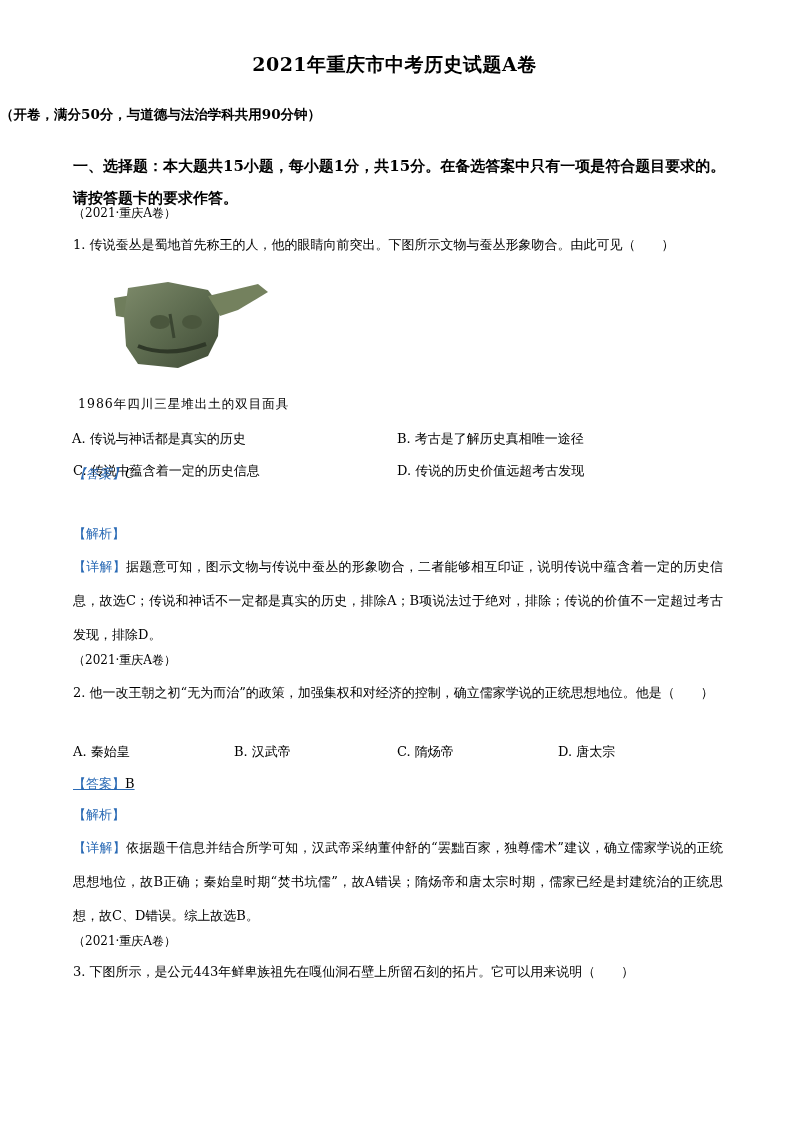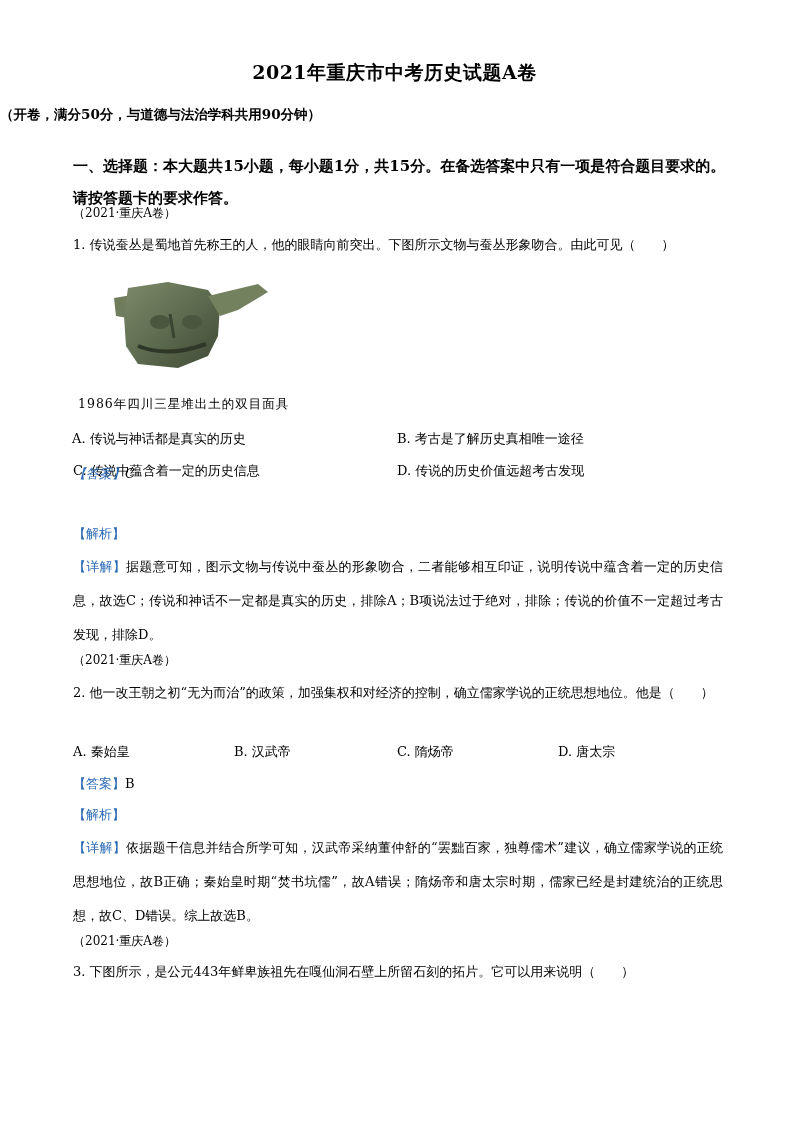--- a/index.html
+++ b/index.html
@@ -1,20 +1,20 @@
 <!DOCTYPE html>
 <html><head>
 <meta charset="utf-8">
 <style>
   html, body { margin: 0; padding: 0; background: #ffffff; }
   body { width: 793px; height: 1122px; position: relative; overflow: hidden;
          font-family: "DejaVu Serif", "Liberation Serif", serif; color: #000; }
   .page { position: absolute; left: 0; top: 0; width: 793px; height: 1122px; }
   .abs { position: absolute; white-space: nowrap; }
-  .title { left: 0; width: 789px; top: 60px; text-align: center; font-size: 19px; font-weight: bold; letter-spacing: 0.5px; }
+  .title { left: 0; width: 789px; top: 52px; text-align: center; font-size: 19px; font-weight: bold; letter-spacing: 0.5px; }
   .subtitle { left: 0; width: 793px; top: 106px; font-size: 13.5px; font-weight: bold; }
   .section { left: 73px; top: 138px; font-size: 15px; font-weight: bold; line-height: 32px; white-space: normal; width: 660px; margin-top: 12px; }
   .source { font-size: 12px; text-align: center; }
   .q { font-size: 13px; }
   .opt { font-size: 13px; }
   .tag { color: #2a6ab5; font-size: 13px; }
   .tag .ans { color: #000; }
   .para { font-size: 13px; line-height: 34px; white-space: normal; width: 650px; text-align: justify; }
   .figure { left: 108px; top: 276px; width: 170px; height: 100px; }
   .caption { left: 78px; top: 396px; font-size: 12.5px; letter-spacing: 1px; }
@@ -65,21 +65,21 @@
   </div>
 
   <div class="abs source" style="left:73px; top:652px;">（2021·重庆A卷）</div>
   <div class="abs para" style="left:73px; top:676px;">2. 他一改王朝之初“无为而治”的政策，加强集权和对经济的控制，确立儒家学说的正统思想地位。他是（　　）</div>
 
   <div class="abs opt" style="left:73px; top:743px;">A. 秦始皇</div>
   <div class="abs opt" style="left:234px; top:743px;">B. 汉武帝</div>
   <div class="abs opt" style="left:397px; top:743px;">C. 隋炀帝</div>
   <div class="abs opt" style="left:558px; top:743px;">D. 唐太宗</div>
 
-  <div class="abs tag" style="left:73px; top:775px;">
+  <div class="abs tag" style="left:73px; top:775px;text-decoration:underline;">
     <span>【答案】</span><span class="ans">B</span>
   </div>
   <div class="abs tag" style="left:73px; top:806px;">【解析】</div>
   <div class="abs para" style="left:73px; top:831px;">
     <span class="tag">【详解】</span><span>依据题干信息并结合所学可知，汉武帝采纳董仲舒的“罢黜百家，独尊儒术”建议，确立儒家学说的正统思想地位，故B正确；秦始皇时期“焚书坑儒”，故A错误；隋炀帝和唐太宗时期，儒家已经是封建统治的正统思想，故C、D错误。综上故选B。</span>
   </div>
 
   <div class="abs source" style="left:73px; top:933px;">（2021·重庆A卷）</div>
   <div class="abs q" style="left:73px; top:963px;">3. 下图所示，是公元443年鲜卑族祖先在嘎仙洞石壁上所留石刻的拓片。它可以用来说明（　　）</div>
 

